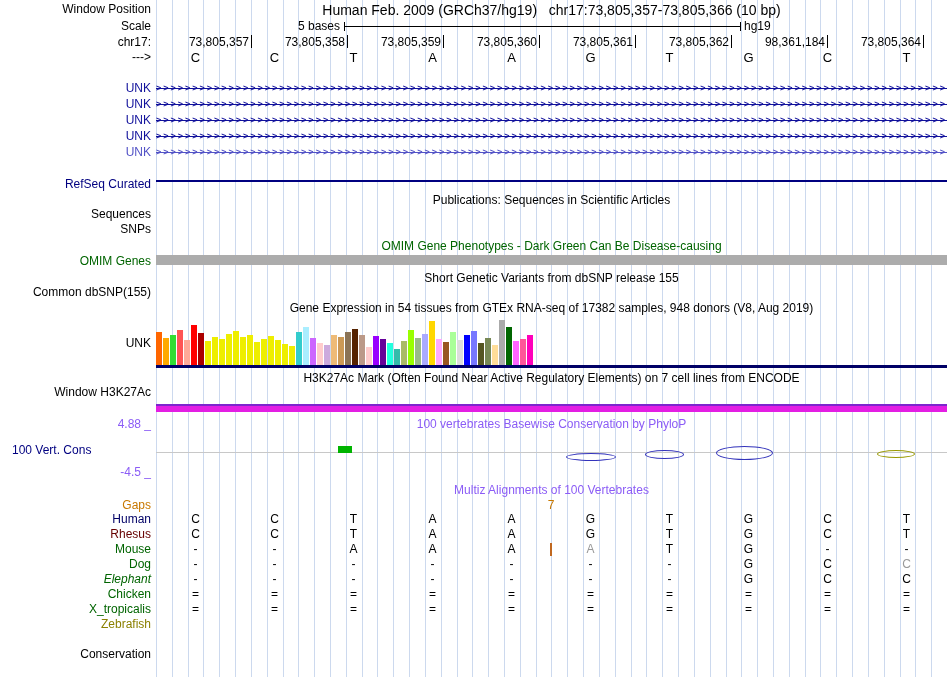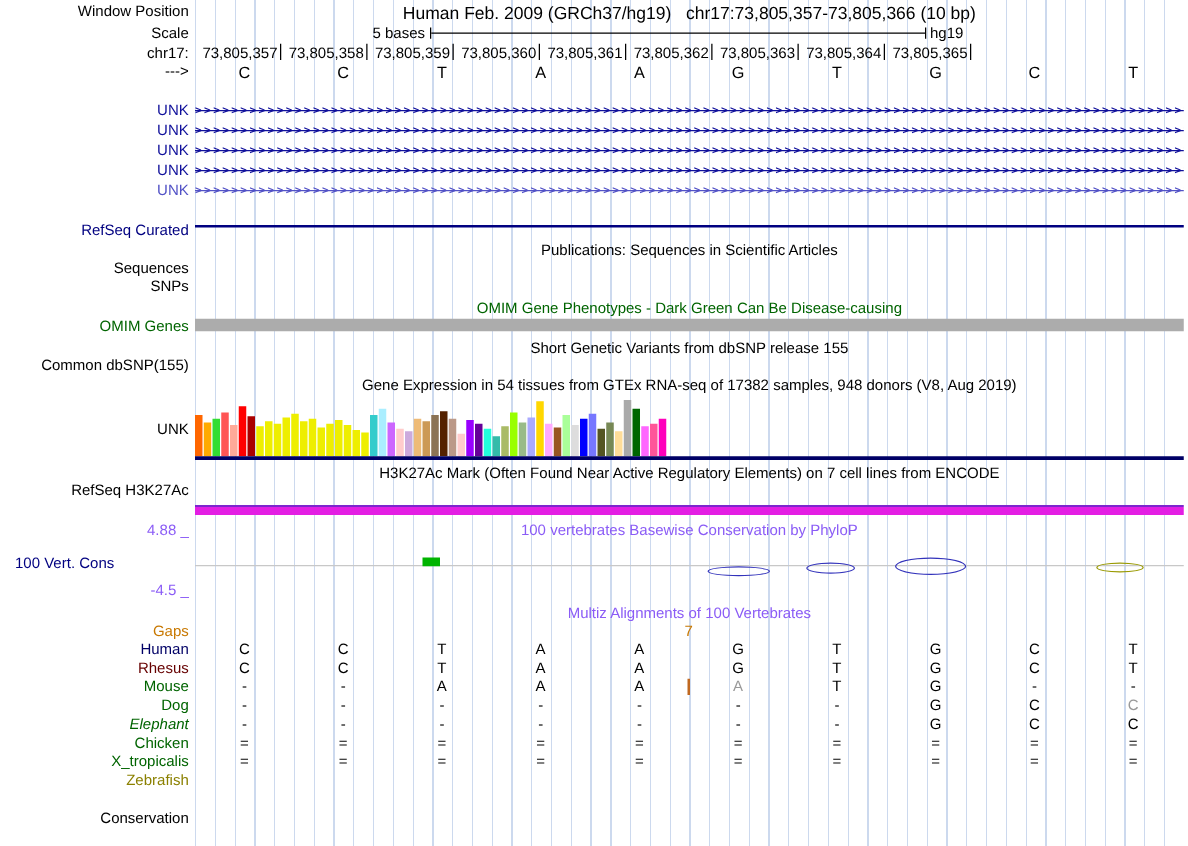--- a/index.html
+++ b/index.html
@@ -6,21 +6,21 @@
   .browser{position:relative;width:950px;height:677px;background:#fff;overflow:hidden;
            font-family:"Liberation Sans",sans-serif;font-size:12px;color:#000;}
   .guides{position:absolute;left:156px;top:0;width:791px;height:677px;
           background:repeating-linear-gradient(to right,#ccd9ee 0,#ccd9ee 1px,transparent 1px,transparent 15.82px);}
   .gutter-label{position:absolute;left:0;width:151px;text-align:right;white-space:nowrap;height:14px;}
   .center-title{position:absolute;left:156px;width:791px;text-align:center;white-space:nowrap;height:14px;}
   .left-label{position:absolute;left:12px;white-space:nowrap;}
   .c-blue{color:#8b5cf6}.c-green{color:#006400}.c-orange{color:#c87800}.c-navy{color:#000080}
   .title-main{font-size:14px;}
   .cells{position:absolute;left:156px;display:flex;}
-  .coord-cell{width:69px;height:13px;box-sizing:border-box;text-align:right;padding-right:2px;border-right:1px solid #000;}
+  .coord-cell{width:96px;height:13px;box-sizing:border-box;text-align:right;padding-right:2px;border-right:1px solid #000;}
   .base-cell{width:79px;text-align:center;font-size:13px;}
   .scale-text{position:absolute;left:156px;width:184px;text-align:right;}
   .scale-bar{position:absolute;left:344px;width:395px;height:9px;border-left:1px solid #000;border-right:1px solid #000;
              background:linear-gradient(#000,#000) center/100% 1px no-repeat;}
   .assembly{position:absolute;left:744px;}
   .gc-rows{position:absolute;left:0;top:80px;width:950px;}
   .gc-row{position:relative;height:16px;}
   .gc-row .gutter-label{top:1px;}
   .gc-track{position:absolute;left:156px;top:2px;width:791px;height:12px;line-height:12px;overflow:hidden;
             white-space:nowrap;font-size:9px;letter-spacing:2px;font-weight:bold;}
@@ -64,21 +64,21 @@
   <span class="assembly" style="top:19px">hg19</span>
 
   <span class="gutter-label" style="top:35px">chr17:</span>
   <div class="cells" style="top:35px">
       <div class="coord-cell">73,805,357</div>
       <div class="coord-cell">73,805,358</div>
       <div class="coord-cell">73,805,359</div>
       <div class="coord-cell">73,805,360</div>
       <div class="coord-cell">73,805,361</div>
       <div class="coord-cell">73,805,362</div>
-      <div class="coord-cell">73,805,363</div>
+      <div class="coord-cell">98,361,184</div>
       <div class="coord-cell">73,805,364</div>
       <div class="coord-cell">73,805,365</div>
     </div>
 
   <span class="gutter-label" style="top:50px">---&gt;</span>
   <div class="cells" style="top:50px">
       <div class="base-cell">C</div>
       <div class="base-cell">C</div>
       <div class="base-cell">T</div>
       <div class="base-cell">A</div>
@@ -181,21 +181,21 @@
       <div class="gtex-bar" style="height: 20px; background: rgb(255, 221, 153);"></div>
       <div class="gtex-bar" style="height: 45px; background: rgb(170, 170, 170);"></div>
       <div class="gtex-bar" style="height: 38px; background: rgb(0, 102, 0);"></div>
       <div class="gtex-bar" style="height: 24px; background: rgb(255, 102, 255);"></div>
       <div class="gtex-bar" style="height: 26px; background: rgb(255, 85, 153);"></div>
       <div class="gtex-bar" style="height: 30px; background: rgb(255, 0, 187);"></div>
     </div>
   <div class="gtex-base"></div>
 
   <span class="center-title" style="top:371px">H3K27Ac Mark (Often Found Near Active Regulatory Elements) on 7 cell lines from ENCODE</span>
-  <span class="gutter-label" style="top:385px">RefSeq H3K27Ac</span>
+  <span class="gutter-label" style="top:385px">Window H3K27Ac</span>
   <div class="h3k-band"></div>
 
   <span class="gutter-label c-blue" style="top:417px">4.88 _</span>
   <span class="center-title c-blue" style="top:417px">100 vertebrates Basewise Conservation by PhyloP</span>
   <span class="left-label c-navy" style="top:443px">100 Vert. Cons</span>
   <div class="cons-line"></div>
   <div class="cons-green"></div>
   <div class="lens lens1"></div>
   <div class="lens lens2"></div>
   <div class="lens lens3"></div>

